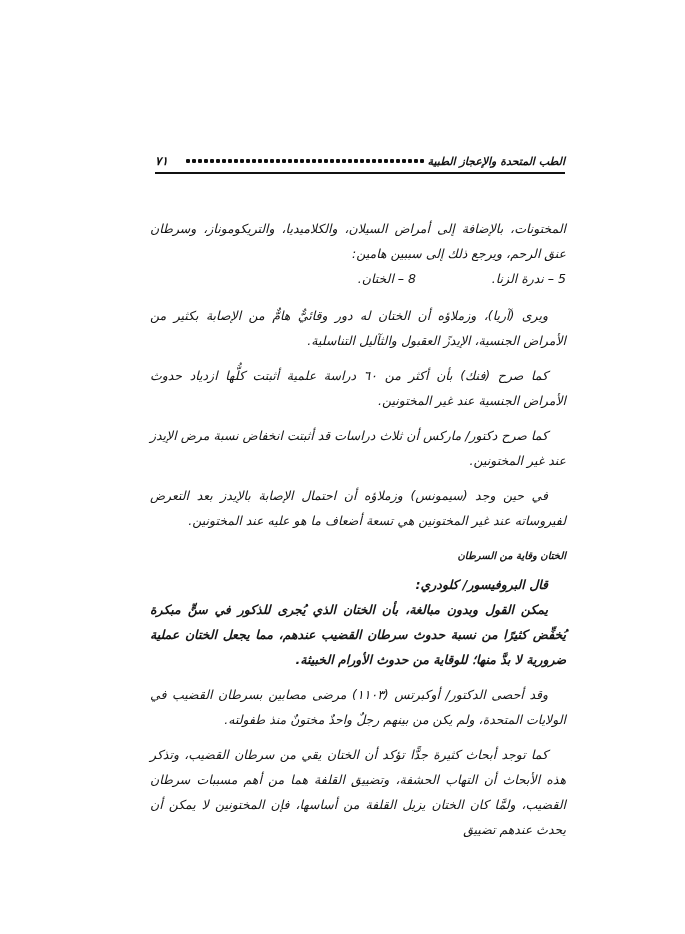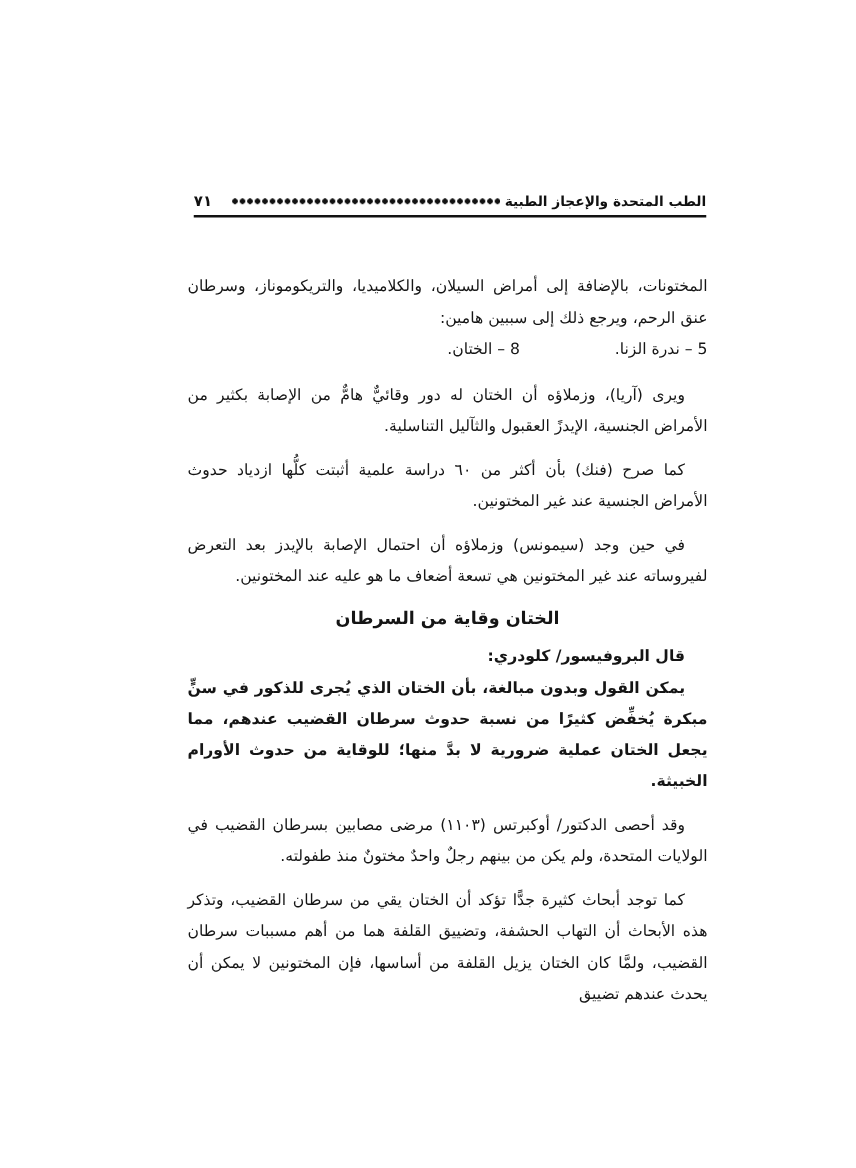--- a/index.html
+++ b/index.html
@@ -13,20 +13,21 @@
       position: relative;
       overflow: hidden;
       font-family: "DejaVu Sans", sans-serif;
       color: #1a1a1a;
     }
     .page {
       position: absolute;
       left: 0; top: 0;
       width: 576px; height: 934px;
       background: #ffffff;
+      font-style: italic;
     }
     .running-head {
       position: absolute;
       left: 155px;
       top: 152px;
       width: 410px;
       height: 18px;
       display: flex;
       flex-direction: row;
       align-items: center;
@@ -84,23 +85,23 @@
     .list-line {
       display: flex;
       direction: rtl;
       margin-bottom: 12px;
     }
     .list-item {
       width: 150px;
       text-align: right;
     }
     .section-title {
-      text-align: center;
+      text-align: right;
       font-weight: bold;
-      font-size: 14px;
+      font-size: 10px;
       margin: 6px 0 4px 0;
       text-indent: 0;
     }
     .bold-line {
       font-weight: bold;
       margin: 0;
       text-indent: 18px;
     }
     .para.bold { font-weight: bold; }
   </style>
@@ -117,20 +118,21 @@
   <div class="head-rule"></div>
 
   <div class="body-text">
     <p class="para noindent">المختونات، بالإضافة إلى أمراض السيلان، والكلاميديا، والتريكوموناز، وسرطان عنق الرحم، ويرجع ذلك إلى سببين هامين:</p>
     <div class="list-line">
       <span class="list-item">5 – ندرة الزنا.</span>
       <span class="list-item">8 – الختان.</span>
     </div>
     <p class="para">ويرى (آريا)، وزملاؤه أن الختان له دور وقائيٌّ هامٌّ من الإصابة بكثير من الأمراض الجنسية، الإيدزً العقبول والثآليل التناسلية.</p>
     <p class="para">كما صرح (فنك) بأن أكثر من ٦٠ دراسة علمية أثبتت كلُّها ازدياد حدوث الأمراض الجنسية عند غير المختونين.</p>
+    <p class="para">كما صرح دكتور/ ماركس أن ثلاث دراسات قد أثبتت انخفاض نسبة مرض الإيدز عند غير المختونين.</p>
     <p class="para">في حين وجد (سيمونس) وزملاؤه أن احتمال الإصابة بالإيدز بعد التعرض لفيروساته عند غير المختونين هي تسعة أضعاف ما هو عليه عند المختونين.</p>
     <div class="section-title">الختان وقاية من السرطان</div>
     <p class="bold-line">قال البروفيسور/ كلودري:</p>
     <p class="para bold">يمكن القول وبدون مبالغة، بأن الختان الذي يُجرى للذكور في سنٍّ مبكرة يُخفِّض كثيرًا من نسبة حدوث سرطان القضيب عندهم، مما يجعل الختان عملية ضرورية لا بدَّ منها؛ للوقاية من حدوث الأورام الخبيثة.</p>
     <p class="para">وقد أحصى الدكتور/ أوكبرتس (١١٠٣) مرضى مصابين بسرطان القضيب في الولايات المتحدة، ولم يكن من بينهم رجلٌ واحدٌ مختونٌ منذ طفولته.</p>
     <p class="para tight">كما توجد أبحاث كثيرة جدًّا تؤكد أن الختان يقي من سرطان القضيب، وتذكر هذه الأبحاث أن التهاب الحشفة، وتضييق القلفة هما من أهم مسببات سرطان القضيب، ولمَّا كان الختان يزيل القلفة من أساسها، فإن المختونين لا يمكن أن يحدث عندهم تضييق</p>
   </div>
 
 </div>
 

